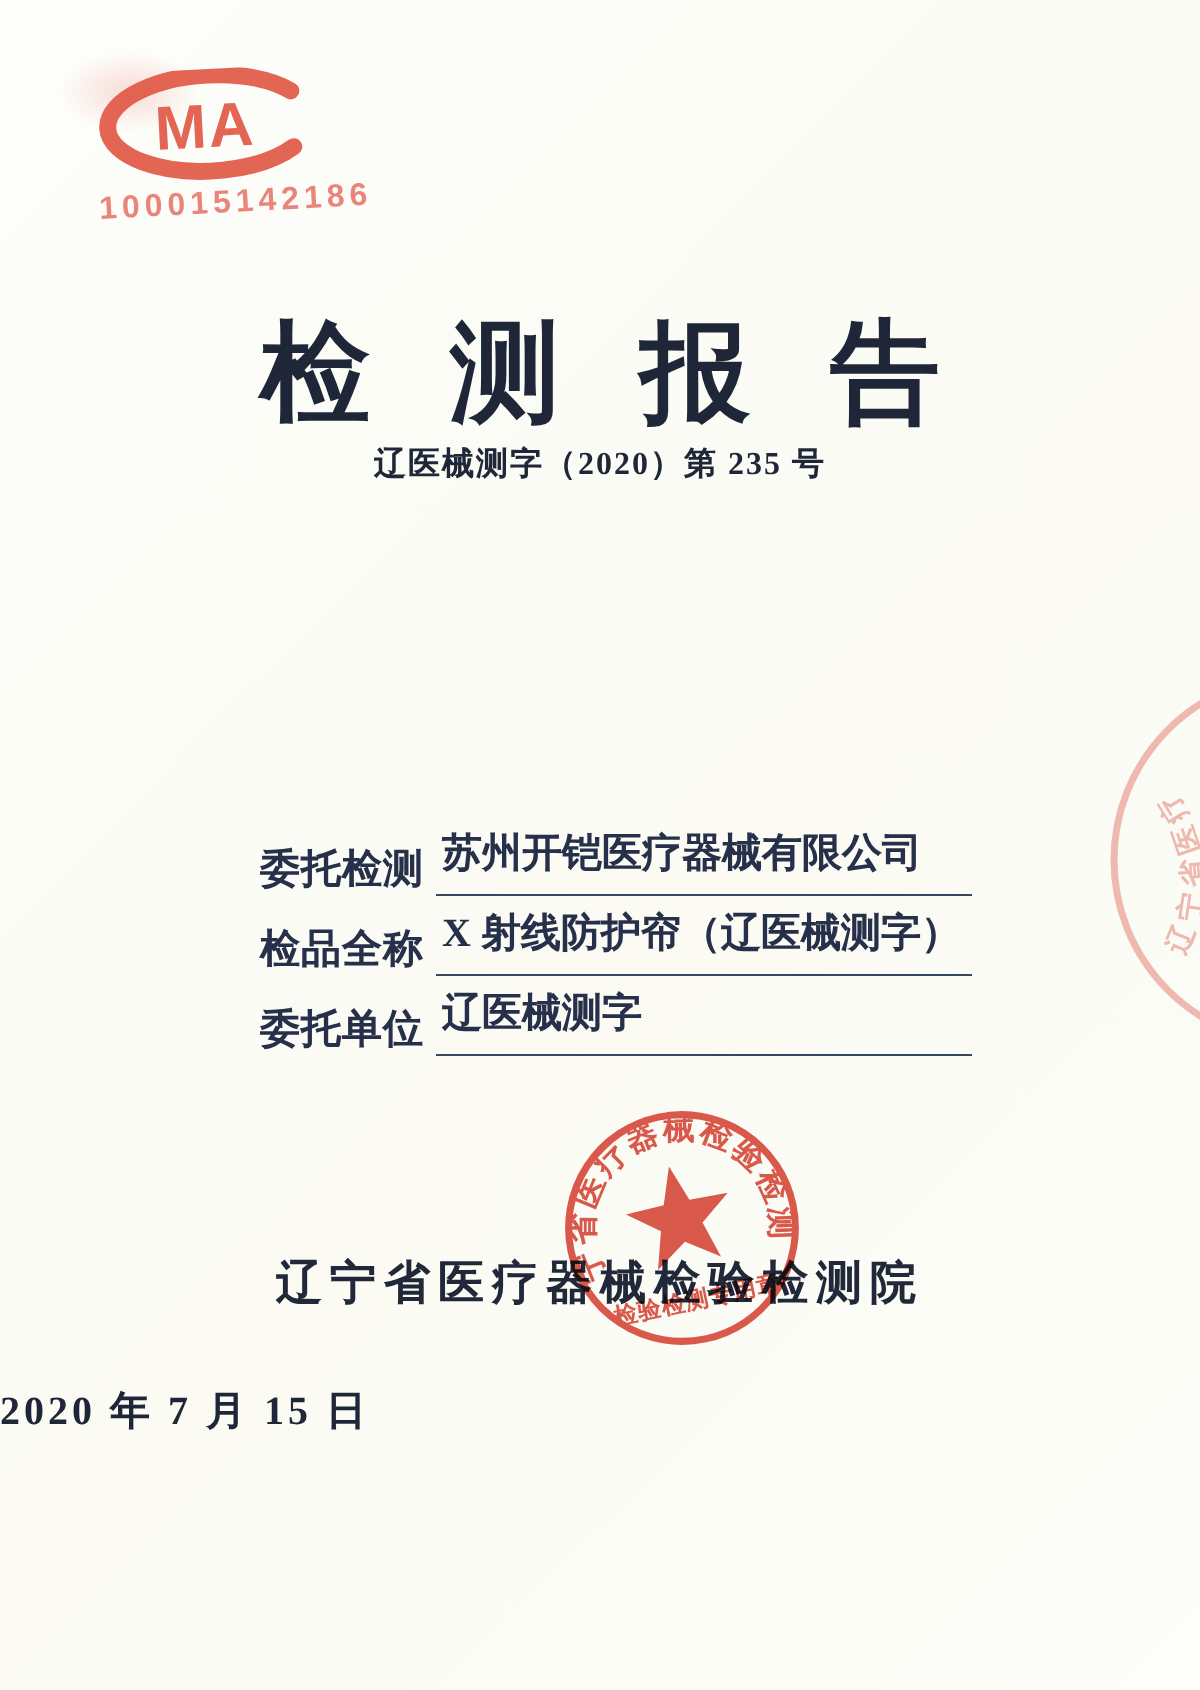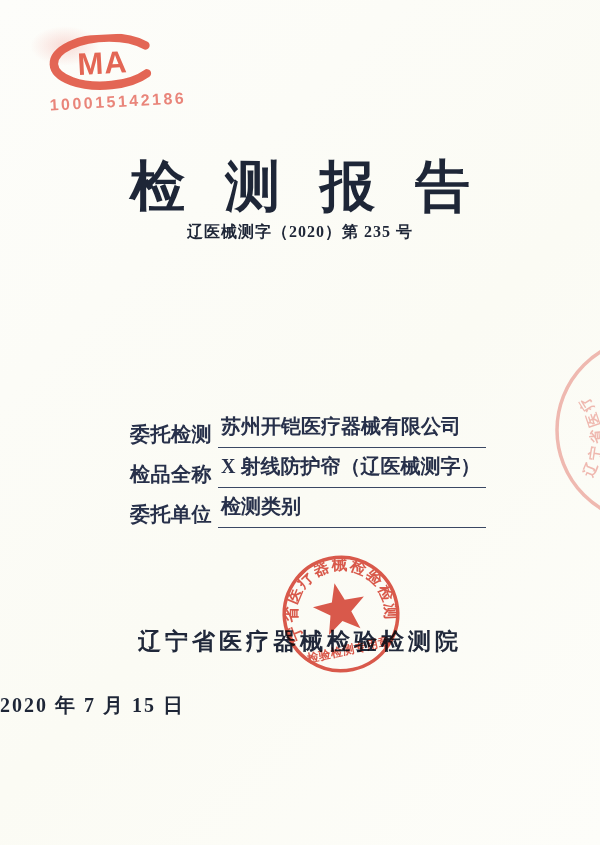--- a/index.html
+++ b/index.html
@@ -114,21 +114,21 @@
     <div class="form-row">
       <span class="form-label">委托检测</span>
       <span class="form-value">苏州开铠医疗器械有限公司</span>
     </div>
     <div class="form-row">
       <span class="form-label">检品全称</span>
       <span class="form-value">X 射线防护帘（辽医械测字）</span>
     </div>
     <div class="form-row">
       <span class="form-label">委托单位</span>
-      <span class="form-value">检测类别</span>
+      <span class="form-value">辽医械测字</span>
     </div>
   </div>
 
   <svg class="edge-seal" viewBox="0 0 60 160">
     <defs>
       <path id="edgeArc" d="M 50.8 128.8 A 76 76 0 0 0 43.2 42" fill="none"></path>
     </defs>
     <circle cx="109" cy="80" r="92" fill="none" stroke-width="3.5" stroke="#e8837b"></circle>
     <text fill="#e8837b">
       <textPath href="#edgeArc" startOffset="50%" text-anchor="middle">辽宁省医疗</textPath>

